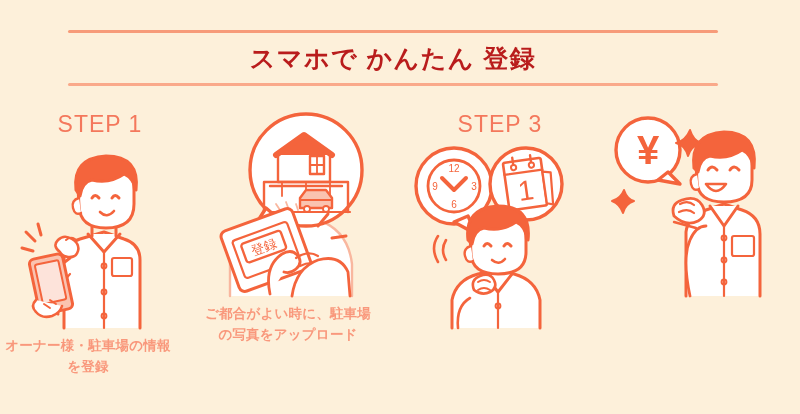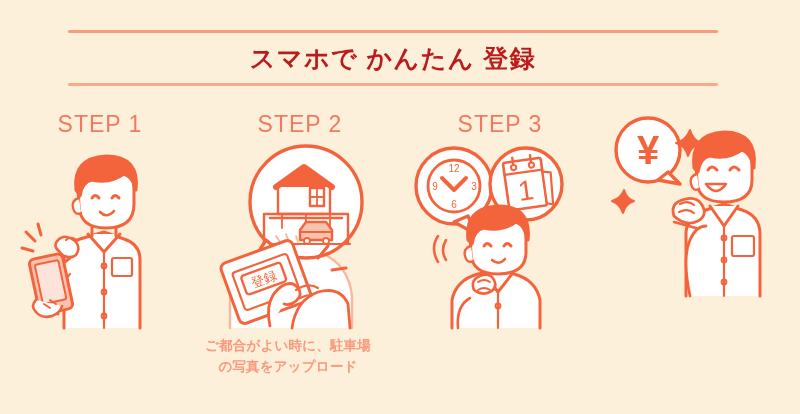--- a/index.html
+++ b/index.html
@@ -142,24 +142,24 @@
 
           <path d="M36 160 q-6 6 0 12 q6 7 16 4 q8 -3 10 -10" fill="#ffffff" stroke-width="2.6"></path>
           <path d="M44 164 l6 4 M50 160 l6 4" stroke-width="2"></path>
 
           <path d="M60 112 q-8 -6 -2 -12 q6 -6 14 -1 q8 5 6 12 q-2 7 -10 6 q-6 -1 -8 -5 z" fill="#ffffff" stroke-width="2.6"></path>
           <path d="M66 100 q4 -4 9 -1" stroke-width="2"></path>
 
           <path d="M26 92 l9 9 M22 108 l11 3 M38 84 l3 11" stroke-width="3"></path>
         </svg>
       </div>
-    </div>
-
-    <div class="col">
-      <div class="step-label">STEP 2</div>
+      <div class="caption">オーナー様・駐車場の情報を登録</div>
+    </div>
+
+    <div class="col">
       <div class="art">
         <svg width="185" height="190" viewBox="0 0 185 190" fill="none" stroke="#f4643c" stroke-width="3" stroke-linecap="round" stroke-linejoin="round">
 
           <path d="M30 188 L30 150 Q40 120 70 112 L118 112 Q148 122 152 156 L152 188" fill="#ffffff" stroke="#f9b79f" stroke-width="2.4"></path>
 
           <circle cx="106" cy="62" r="56" fill="#ffffff" stroke-width="3.4"></circle>
           <path d="M66 100 L52 122 L80 112 Z" fill="#ffffff" stroke-width="3.4"></path>
 
           <g stroke-width="2.4">
             <path d="M78 46 L104 28 L130 46 L130 74 L78 74 Z" fill="#ffffff"></path>

